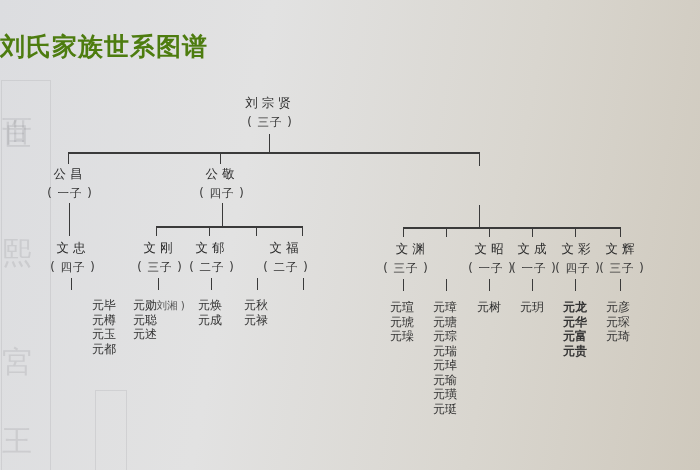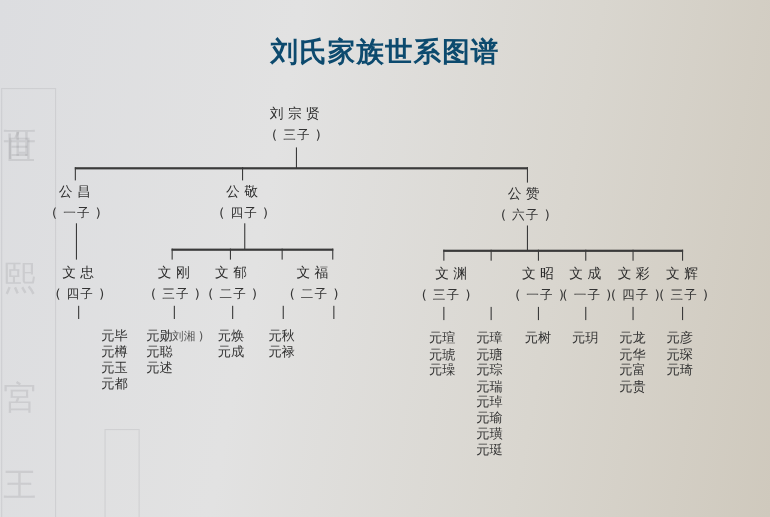--- a/index.html
+++ b/index.html
@@ -9,22 +9,22 @@
     font-family: "DejaVu Sans", sans-serif;
     color:#2a2a2a;
   }
   .stage { position:absolute; left:0; top:0; width:700px; height:470px; }
   .ghost {
     position:absolute; color:rgba(120,120,130,0.18); font-family:"DejaVu Serif", serif;
     font-size:30px; line-height:34px; writing-mode:vertical-rl;
   }
   .ghost-box { position:absolute; border:1px solid rgba(120,120,130,0.15); }
   .title {
-    position:absolute; left:0; width:700px; top:30px; text-align:center;
-    font-size:25px; font-weight:bold; color:#0c4a6e; letter-spacing:1px;
+    position:absolute; left:0; width:700px; top:30px; text-align:left;
+    font-size:25px; font-weight:bold; color:#4d7c0f; letter-spacing:1px;
   }
   .node { position:absolute; transform:translateX(-50%); text-align:center; white-space:nowrap; }
   .node .name { font-size:12.5px; letter-spacing:4px; line-height:16px; color:#2c2c2c; }
   .node .count { font-size:11.5px; line-height:16px; margin-top:3px; color:#333; letter-spacing:1px; }
   .line { position:absolute; background:#3a3a3a; }
   .hl { height:1.6px; }
   .vl { width:1.4px; }
   .grandkids { position:absolute; transform:translateX(-50%); font-size:12px; line-height:14.5px; color:#333; }
   .grandkids div { white-space:nowrap; }
   .note { position:absolute; font-size:10.5px; color:#555; white-space:nowrap; }
@@ -54,24 +54,20 @@
   <div class="node" style="left:70px;top:166px;">
     <div class="name">公昌</div>
     <div class="count">( 一子 )</div>
   </div>
   <div class="line vl" style="left:220px;top:152px;height:12px;"></div>
   <div class="node" style="left:222px;top:166px;">
     <div class="name">公敬</div>
     <div class="count">( 四子 )</div>
   </div>
   <div class="line vl" style="left:479px;top:152px;height:14px;"></div>
-  <div class="node" style="left:478px;top:168px;">
-    <div class="name">公赞</div>
-    <div class="count">( 六子 )</div>
-  </div>
 
   <div class="line vl" style="left:69px;top:203px;height:33px;"></div>
 
   <div class="line vl" style="left:222px;top:203px;height:24px;"></div>
   <div class="line hl" style="left:156px;top:226px;width:147px;"></div>
   <div class="line vl" style="left:156px;top:226px;height:10px;"></div>
   <div class="line vl" style="left:209px;top:226px;height:10px;"></div>
   <div class="line vl" style="left:256px;top:226px;height:10px;"></div>
   <div class="line vl" style="left:302px;top:226px;height:10px;"></div>
 
@@ -169,21 +165,21 @@
     <div>元瑜</div>
     <div>元璜</div>
     <div>元珽</div>
   </div>
   <div class="grandkids" style="left:489px;top:300px;">
     <div>元树</div>
   </div>
   <div class="grandkids" style="left:532px;top:300px;">
     <div>元玥</div>
   </div>
-  <div class="grandkids" style="left:575px;top:300px;">
+  <div class="grandkids" style="left:575px;top:300px;font-weight:bold;">
     <div>元龙</div>
     <div>元华</div>
     <div>元富</div>
     <div>元贵</div>
   </div>
   <div class="grandkids" style="left:618px;top:300px;">
     <div>元彦</div>
     <div>元琛</div>
     <div>元琦</div>
   </div>

